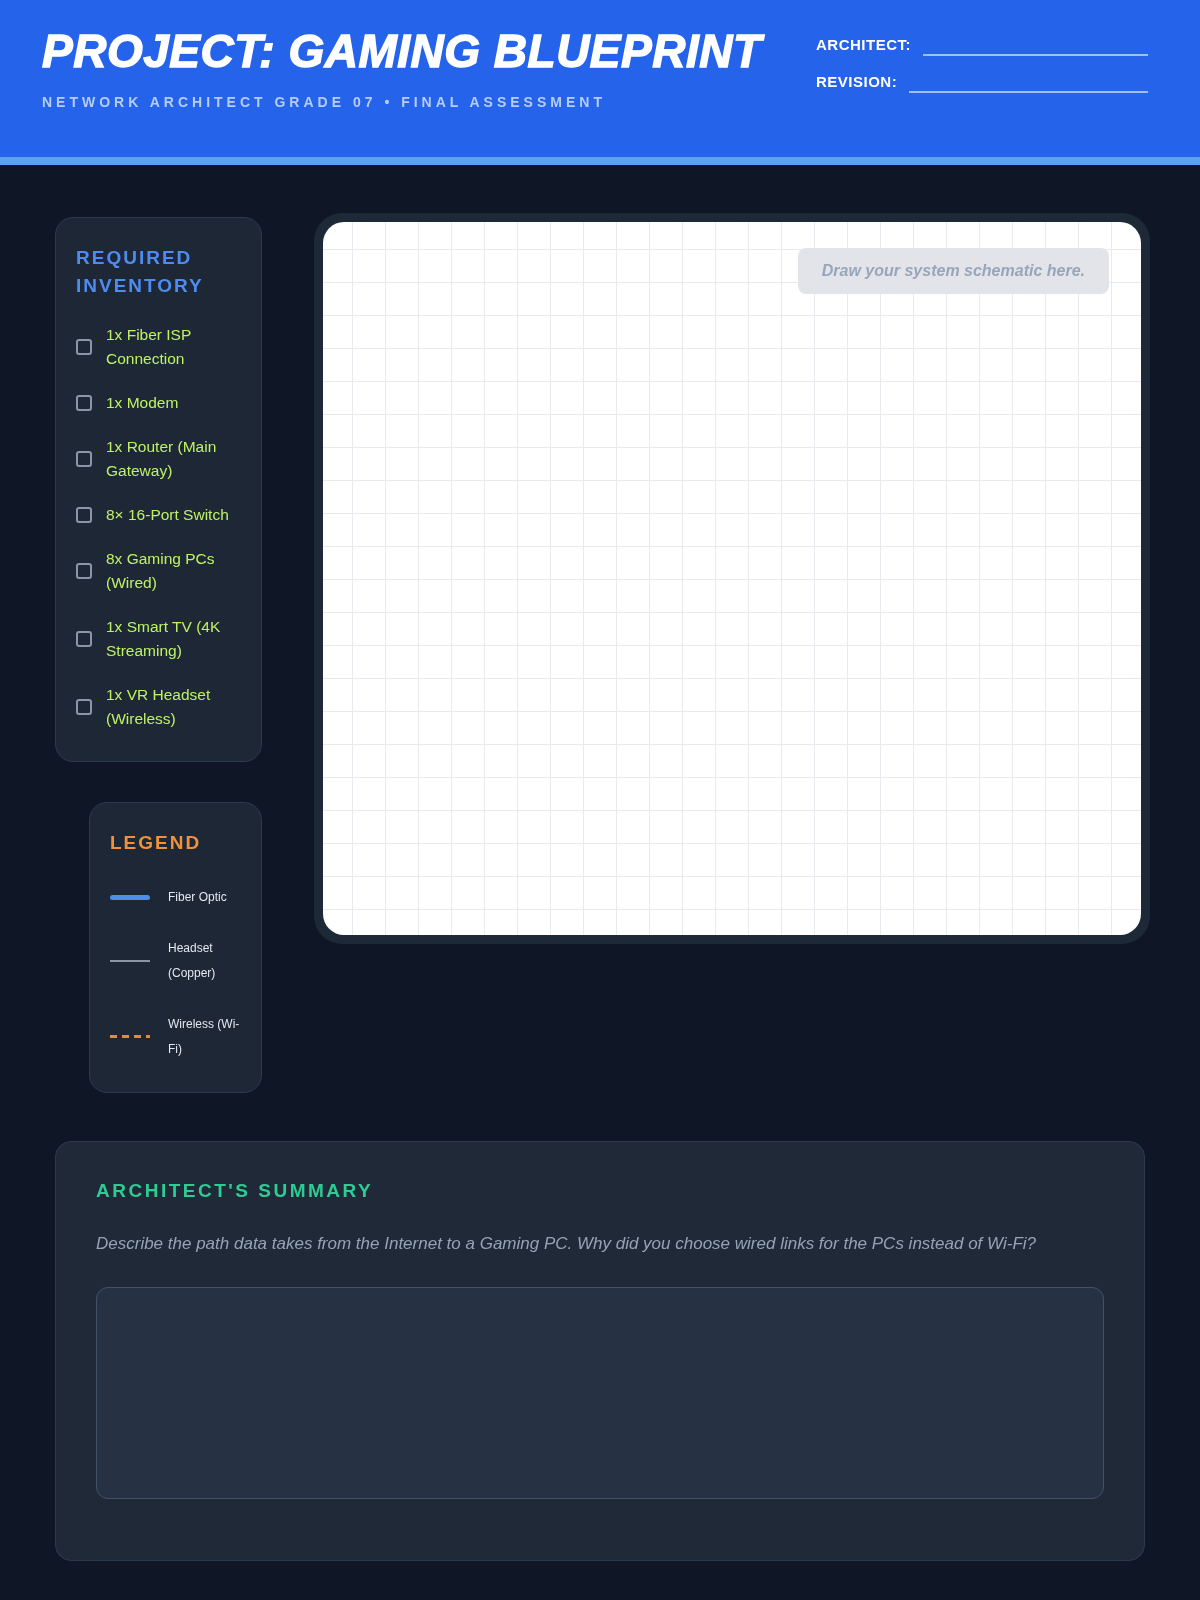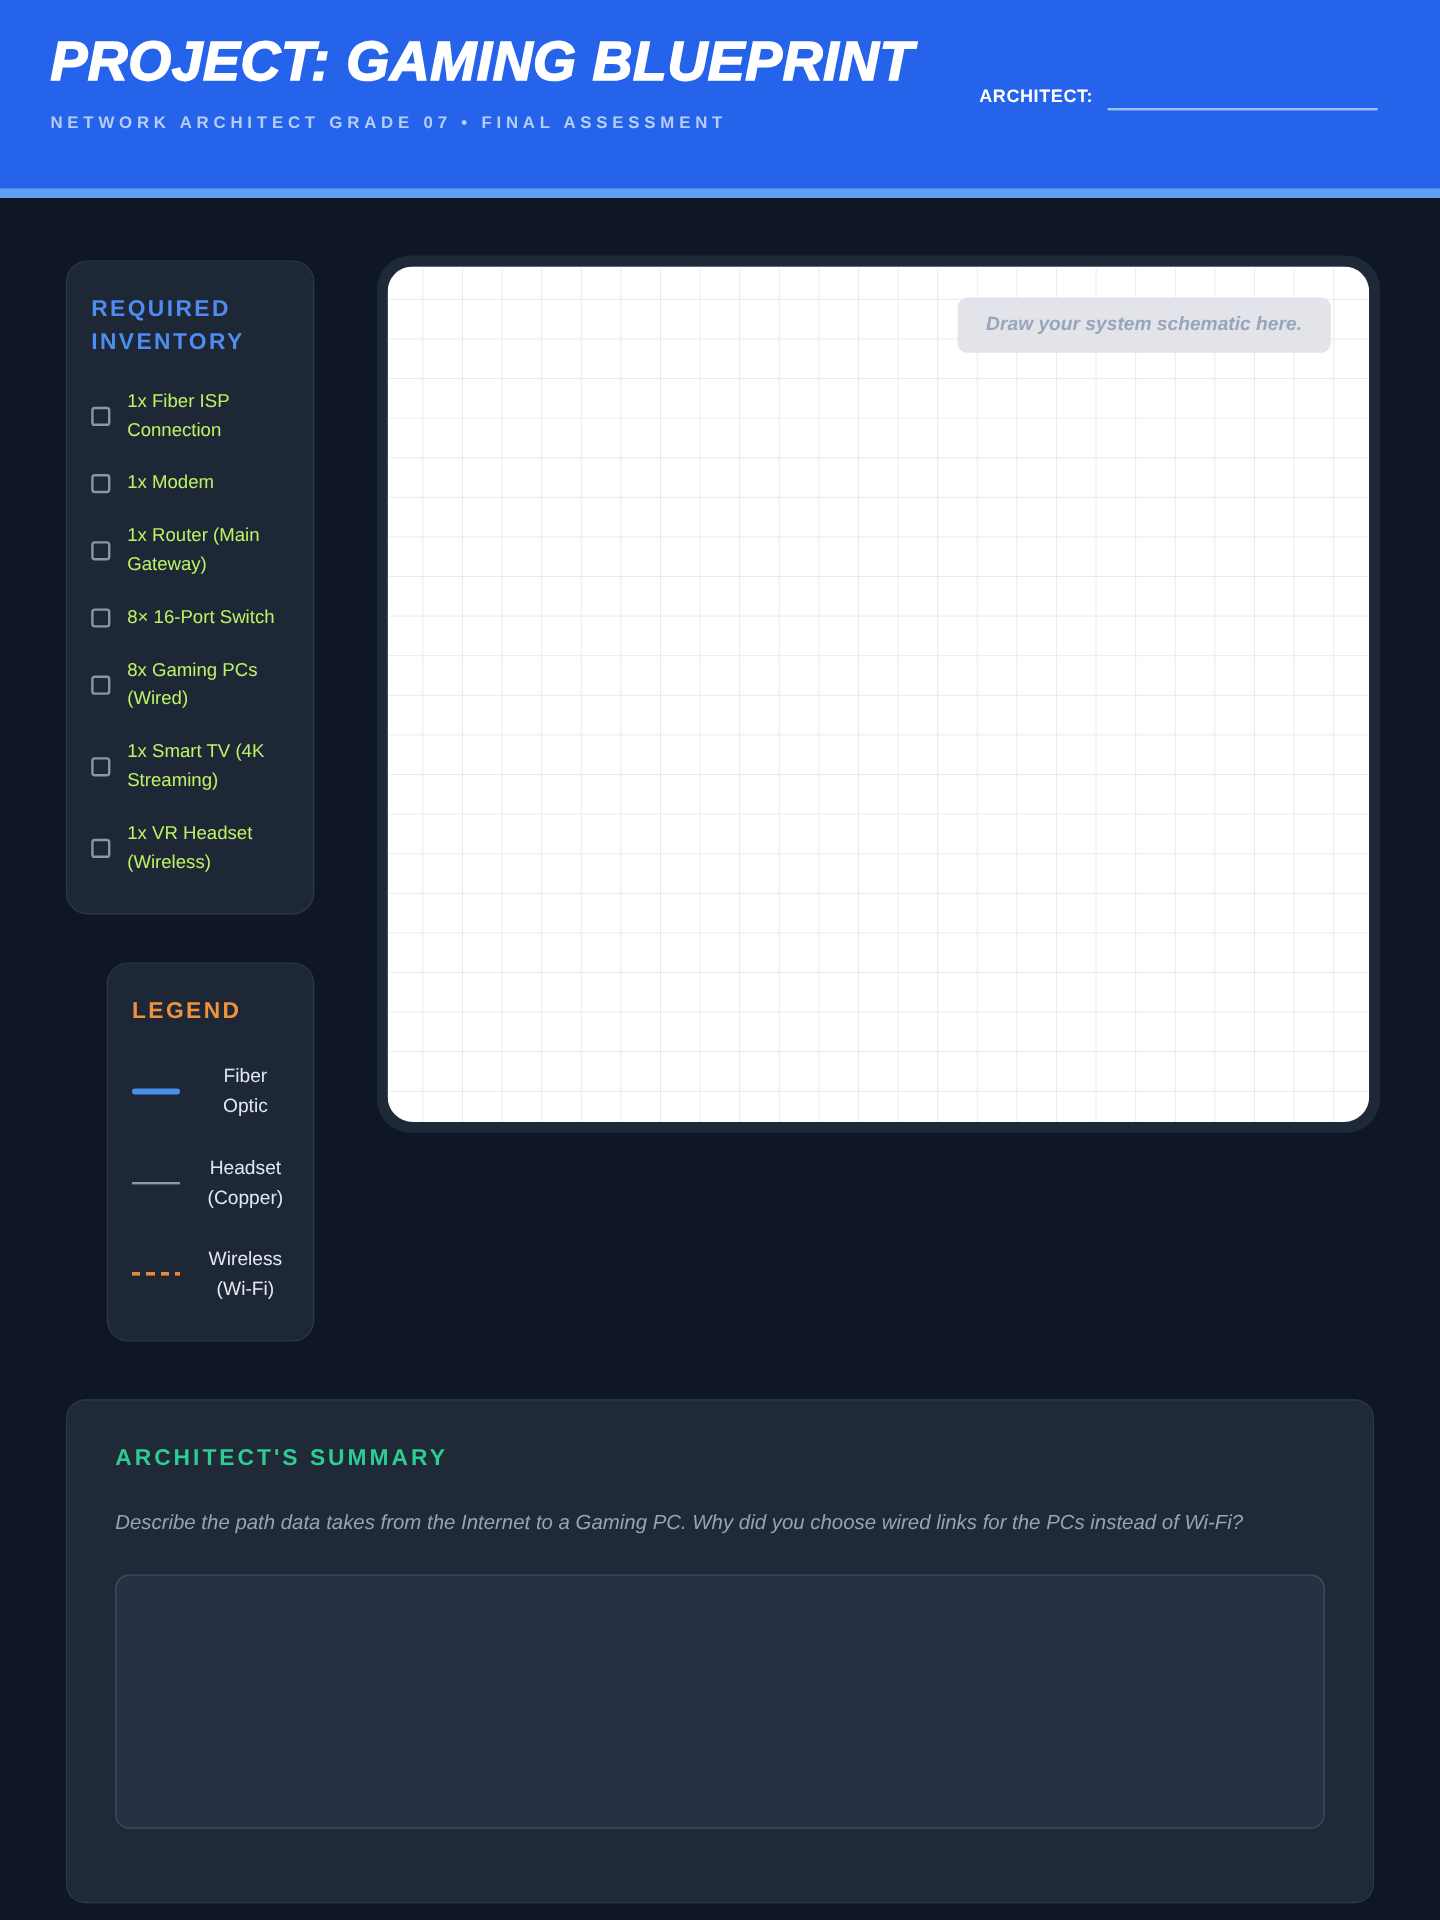--- a/index.html
+++ b/index.html
@@ -34,21 +34,21 @@
   .page-subtitle {
     margin-top: 16px;
     color: #b6cdf8;
     font-size: 14px;
     font-weight: 600;
     letter-spacing: 4px;
     white-space: nowrap;
   }
   .header-fields {
     width: 332px;
-    padding-top: 68px;
+    padding-top: 32px;
     flex-shrink: 0;
     display: flex;
     flex-direction: column;
     gap: 13px;
   }
   .field-row {
     display: flex;
     align-items: flex-end;
     gap: 12px;
     height: 24px;
@@ -114,21 +114,21 @@
 
   .legend-list { display: flex; flex-direction: column; gap: 26px; }
   .legend-row { display: flex; align-items: center; gap: 18px; }
   .line-swatch { width: 40px; flex-shrink: 0; }
   .line-fiber    { height: 5px; border-radius: 2.5px; background: #4a90e8; }
   .line-ethernet { height: 2px; background: #8b96a5; }
   .line-wireless {
     height: 3px;
     background: repeating-linear-gradient(90deg, #e8883a 0 7px, transparent 7px 12px);
   }
-  .legend-label { color: #e2e8f0; font-size: 16px; line-height: 25px; text-align: center; }
+  .legend-label { color: #e2e8f0; font-size: 12px; line-height: 25px; }
 
   
   .canvas-card {
     flex: 1;
     margin-top: -4px;
     height: 731px;
     background: #1e2937;
     border-radius: 28px;
     padding: 9px;
   }
@@ -202,20 +202,24 @@
 <header class="header">
   <div class="title-block">
     <h1 class="page-title">PROJECT: GAMING BLUEPRINT</h1>
     <div class="page-subtitle">NETWORK ARCHITECT GRADE 07 • FINAL ASSESSMENT</div>
   </div>
   <div class="header-fields">
     <div class="field-row">
       <span class="field-label">ARCHITECT:</span>
       <span class="field-line"></span>
     </div>
+    <div class="field-row">
+      <span class="field-label">REVISION:</span>
+      <span class="field-line"></span>
+    </div>
   </div>
 </header>
 
 <main class="content">
   <aside class="left-col">
 
     <section class="panel inventory-panel">
       <h2 class="panel-title">REQUIRED INVENTORY</h2>
       <div class="item-list">
         <div class="inv-item">

